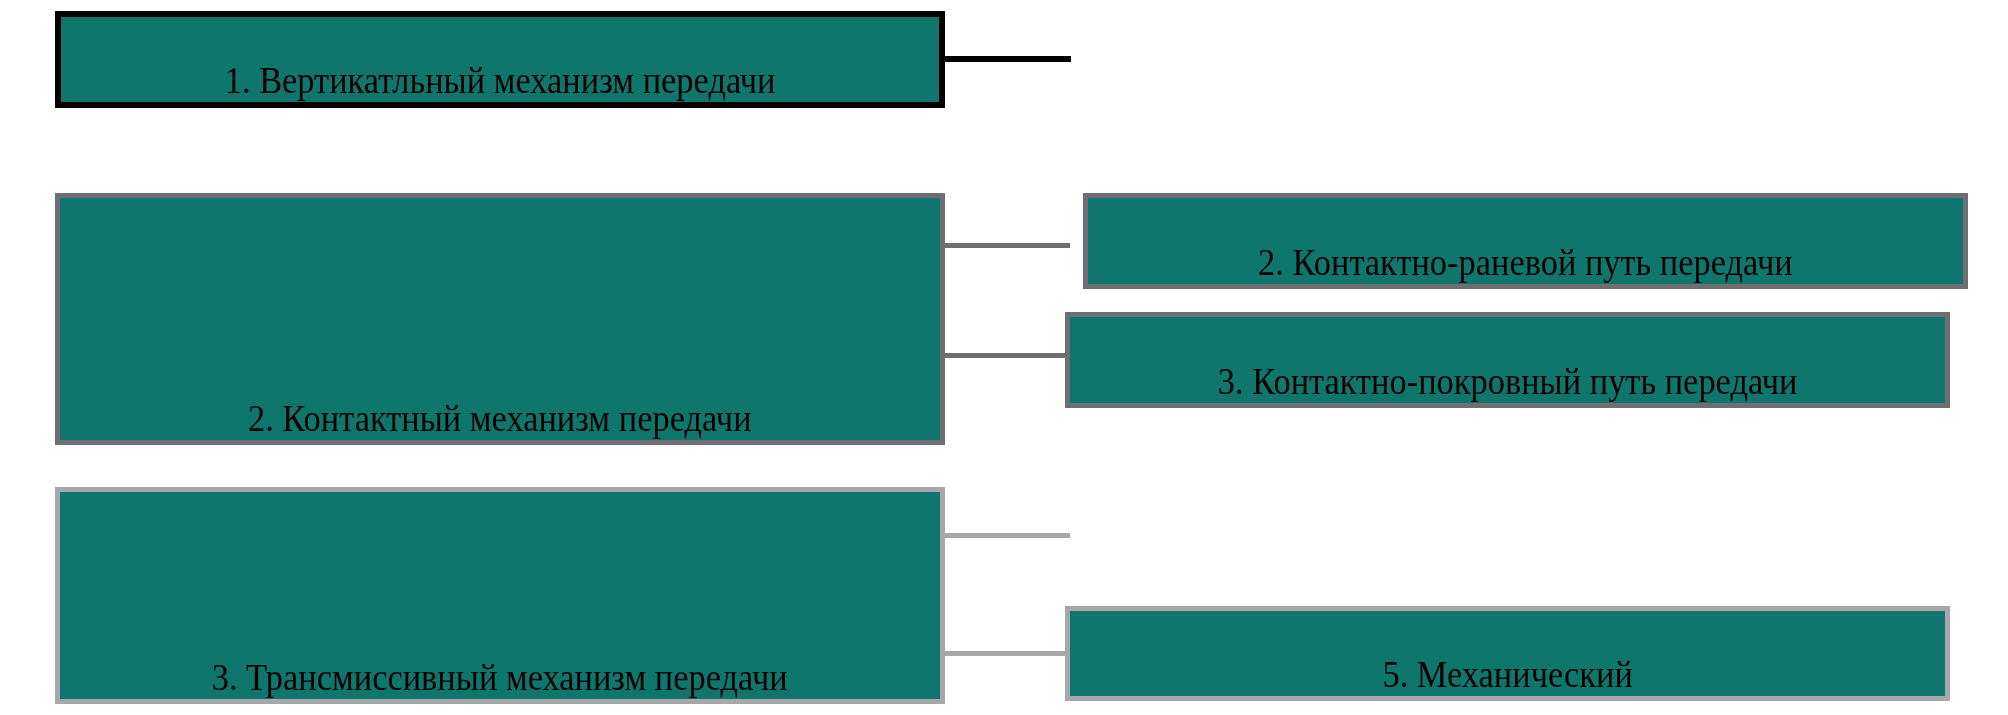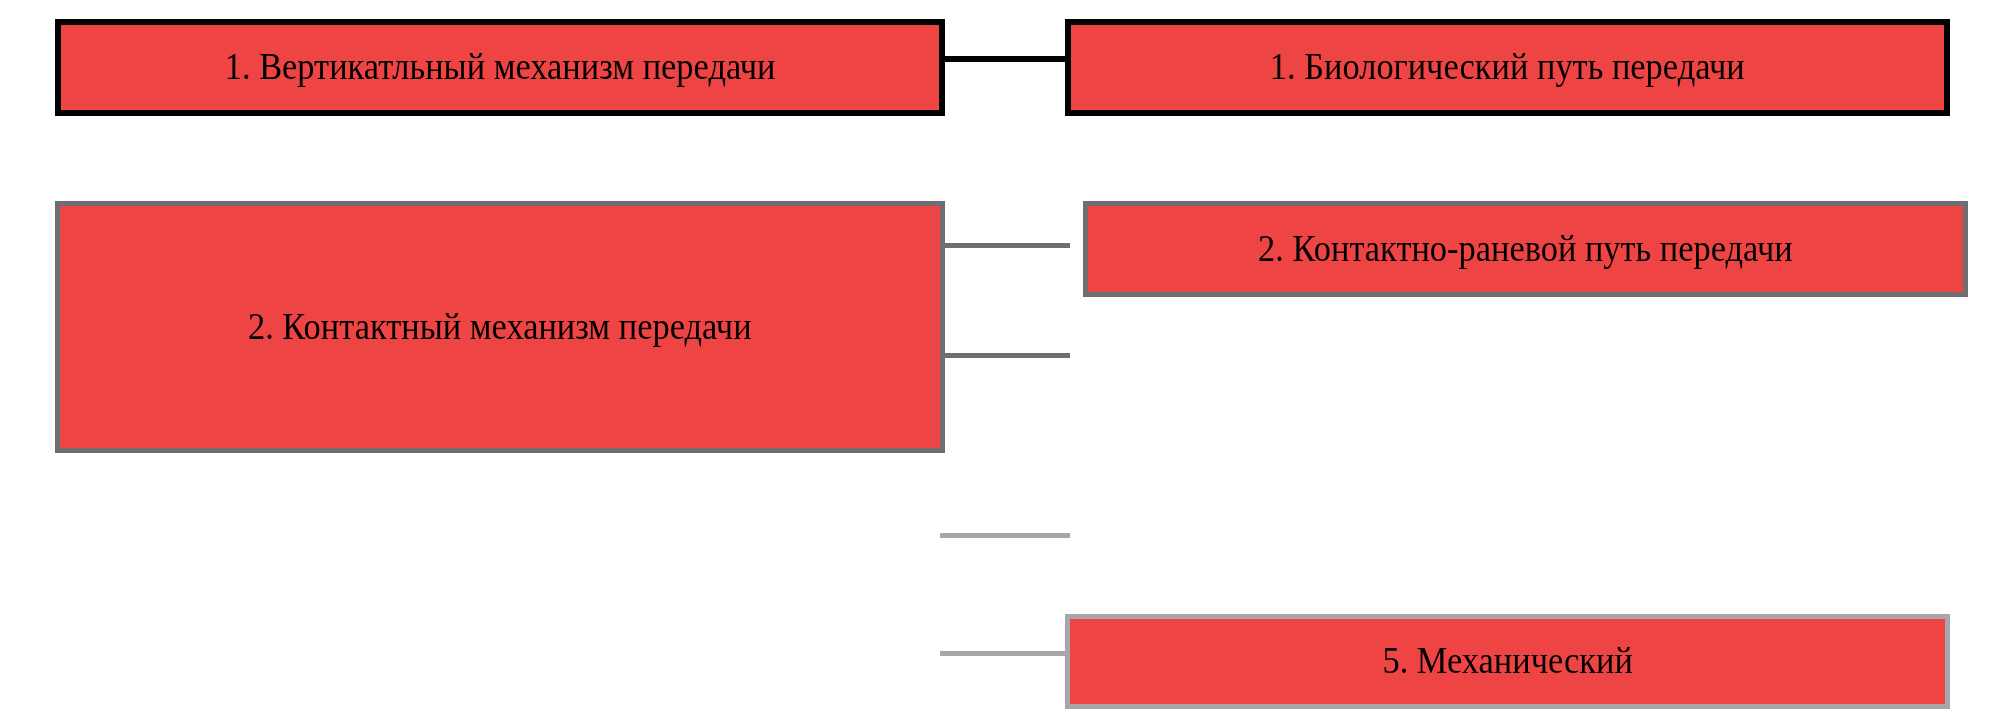--- a/index.html
+++ b/index.html
@@ -15,28 +15,27 @@
     position: relative;
     width: 2008px;
     height: 715px;
     background: #ffffff;
     overflow: hidden;
   }
 
   .node {
     position: absolute;
     box-sizing: border-box;
-    background: #ef4444;
+    background: #0f766e;
     display: flex;
-    align-items: center;
+    align-items: flex-end;
     justify-content: center;
     text-align: center;
     color: #000000;
     line-height: 1.1;
-    margin-top: 8px;
   }
 
   .node .node-label {
     display: block;
     padding: 0 10px;
     white-space: nowrap;
     transform: scaleX(0.93);
     transform-origin: center center;
   }
 
@@ -62,37 +61,40 @@
 <body>
 
 <div id="diagram">
 
   <div class="node tier-1 fs-main" style="left:55px; top:11px; width:890px; height:97px;">
     <span class="node-label">1. Вертикатльный механизм передачи</span>
   </div>
 
   <div class="connector conn-1" style="left:939px; top:56px; width:132px;"></div>
 
-  <div class="node tier-1 fs-sub" style="left:1065px; top:11px; width:885px; height:97px;">
-    <span class="node-label">1. Биологический путь передачи</span>
-  </div>
 
   <div class="node tier-2 fs-main" style="left:55px; top:193px; width:890px; height:252px;">
     <span class="node-label">2. Контактный механизм передачи</span>
   </div>
 
   <div class="connector conn-2" style="left:940px; top:243px; width:130px;"></div>
 
   <div class="node tier-2 fs-sub" style="left:1083px; top:193px; width:885px; height:96px;">
     <span class="node-label">2. Контактно-раневой путь передачи</span>
   </div>
 
   <div class="connector conn-2" style="left:940px; top:353px; width:130px;"></div>
 
+  <div class="node tier-2 fs-sub" style="left:1065px; top:312px; width:885px; height:96px;">
+    <span class="node-label">3. Контактно-покровный путь передачи</span>
+  </div>
 
+  <div class="node tier-3 fs-main" style="left:55px; top:487px; width:890px; height:217px;">
+    <span class="node-label">3. Трансмиссивный механизм передачи</span>
+  </div>
 
   <div class="connector conn-3" style="left:940px; top:533px; width:130px;"></div>
 
 
   <div class="connector conn-3" style="left:940px; top:651px; width:130px;"></div>
 
   <div class="node tier-3 fs-sub" style="left:1065px; top:606px; width:885px; height:95px;">
     <span class="node-label">5. Механический</span>
   </div>
 

